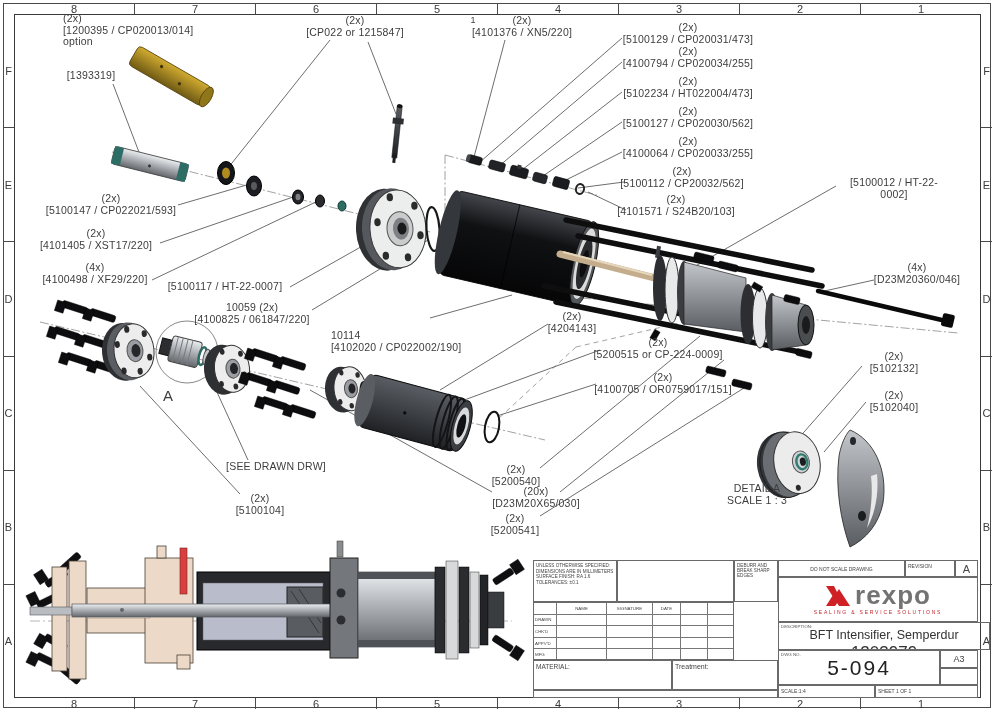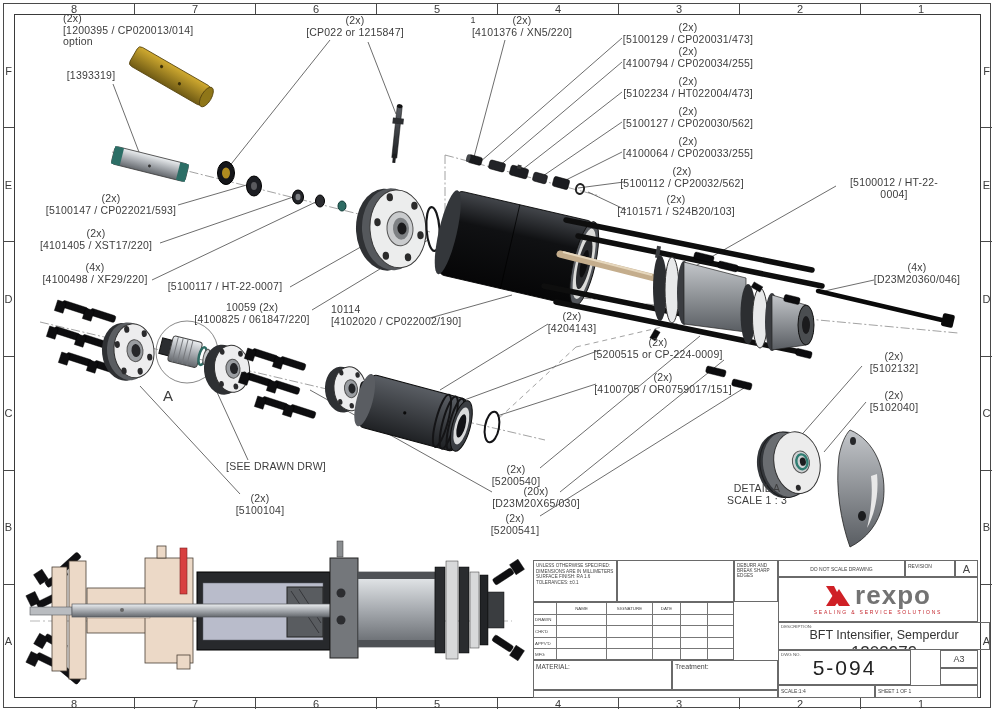--- a/index.html
+++ b/index.html
@@ -460,33 +460,33 @@
   <div class="co" style="left:688px;top:76px">(2x)
 [5102234 / HT022004/473]</div>
   <div class="co" style="left:688px;top:106px">(2x)
 [5100127 / CP020030/562]</div>
   <div class="co" style="left:688px;top:136px">(2x)
 [4100064 / CP020033/255]</div>
   <div class="co" style="left:682px;top:166px">(2x)
 [5100112 / CP20032/562]</div>
   <div class="co" style="left:676px;top:194px">(2x)
 [4101571 / S24B20/103]</div>
-  <div class="co" style="left:894px;top:177px">[5100012 / HT-22-0004]</div>
+  <div class="co" style="left:894px;top:177px">[5100012 / HT-22-0002]</div>
   <div class="co" style="left:917px;top:262px">(4x)
 [D23M20360/046]</div>
   <div class="co" style="left:111px;top:193px">(2x)
 [5100147 / CP022021/593]</div>
   <div class="co" style="left:96px;top:228px">(2x)
 [4101405 / XST17/220]</div>
   <div class="co" style="left:95px;top:262px">(4x)
 [4100498 / XF29/220]</div>
   <div class="co" style="left:225px;top:281px">[5100117 / HT-22-0007]</div>
   <div class="co" style="left:252px;top:302px">10059 (2x)
 [4100825 / 061847/220]</div>
-  <div class="co ta-l" style="left:331px;top:304px">10114
+  <div class="co ta-l" style="left:331px;top:330px">10114
 [4102020 / CP022002/190]</div>
   <div class="co" style="left:572px;top:311px">(2x)
 [4204143]</div>
   <div class="co" style="left:658px;top:337px">(2x)
 [5200515 or CP-224-0009]</div>
   <div class="co" style="left:663px;top:372px">(2x)
 [4100705 / OR0759017/151]</div>
   <div class="co" style="left:894px;top:351px">(2x)
 [5102132]</div>
   <div class="co" style="left:894px;top:390px">(2x)
@@ -529,21 +529,21 @@
       </div>
       <div class="tagline">SEALING &amp; SERVICE SOLUTIONS</div>
     </div>
 
     <div class="cell" style="left:245px;top:62px;width:212px;height:28px">
       <span class="tiny-label">DESCRIPTION:</span>
       <div class="desc-main" style="margin-top:6px">BFT Intensifier, Semperdur</div>
       <div class="desc-sub">1203979</div>
     </div>
 
-    <div class="cell" style="left:245px;top:90px;width:133px;height:35px">
+    <div class="cell" style="left:245px;top:90px;width:162px;height:35px">
       <span class="tiny-label">DWG NO.</span>
       <div class="dwg cntr" style="height:100%">5-094</div>
     </div>
     <div class="cell cntr" style="left:407px;top:90px;width:38px;height:18px;font-size:9px">A3</div>
     <div class="cell" style="left:407px;top:108px;width:38px;height:17px"></div>
     <div class="cell" style="left:245px;top:125px;width:97px;height:13px;padding:2px">SCALE:1:4</div>
     <div class="cell" style="left:342px;top:125px;width:103px;height:13px;padding:2px">SHEET 1 OF 1</div>
 
     <div class="cell" style="left:0;top:42px;width:201px;height:58px">
       <div class="sigt">

